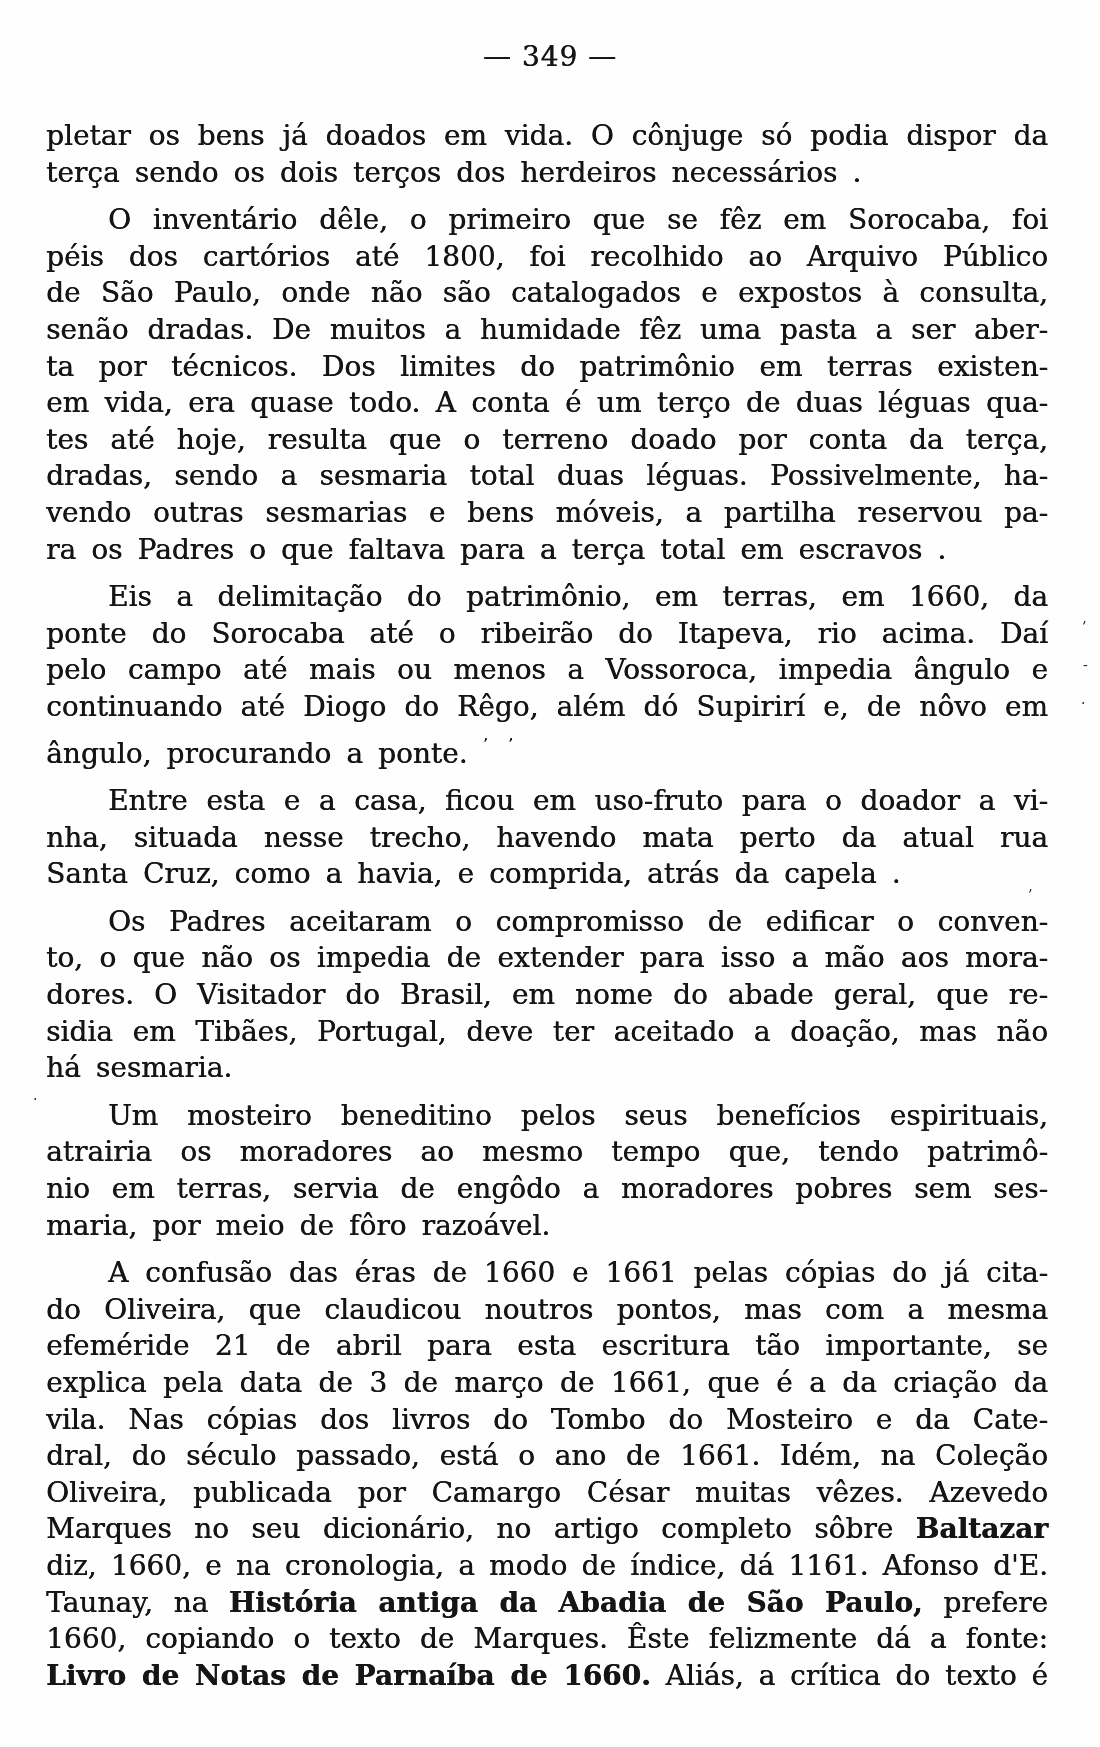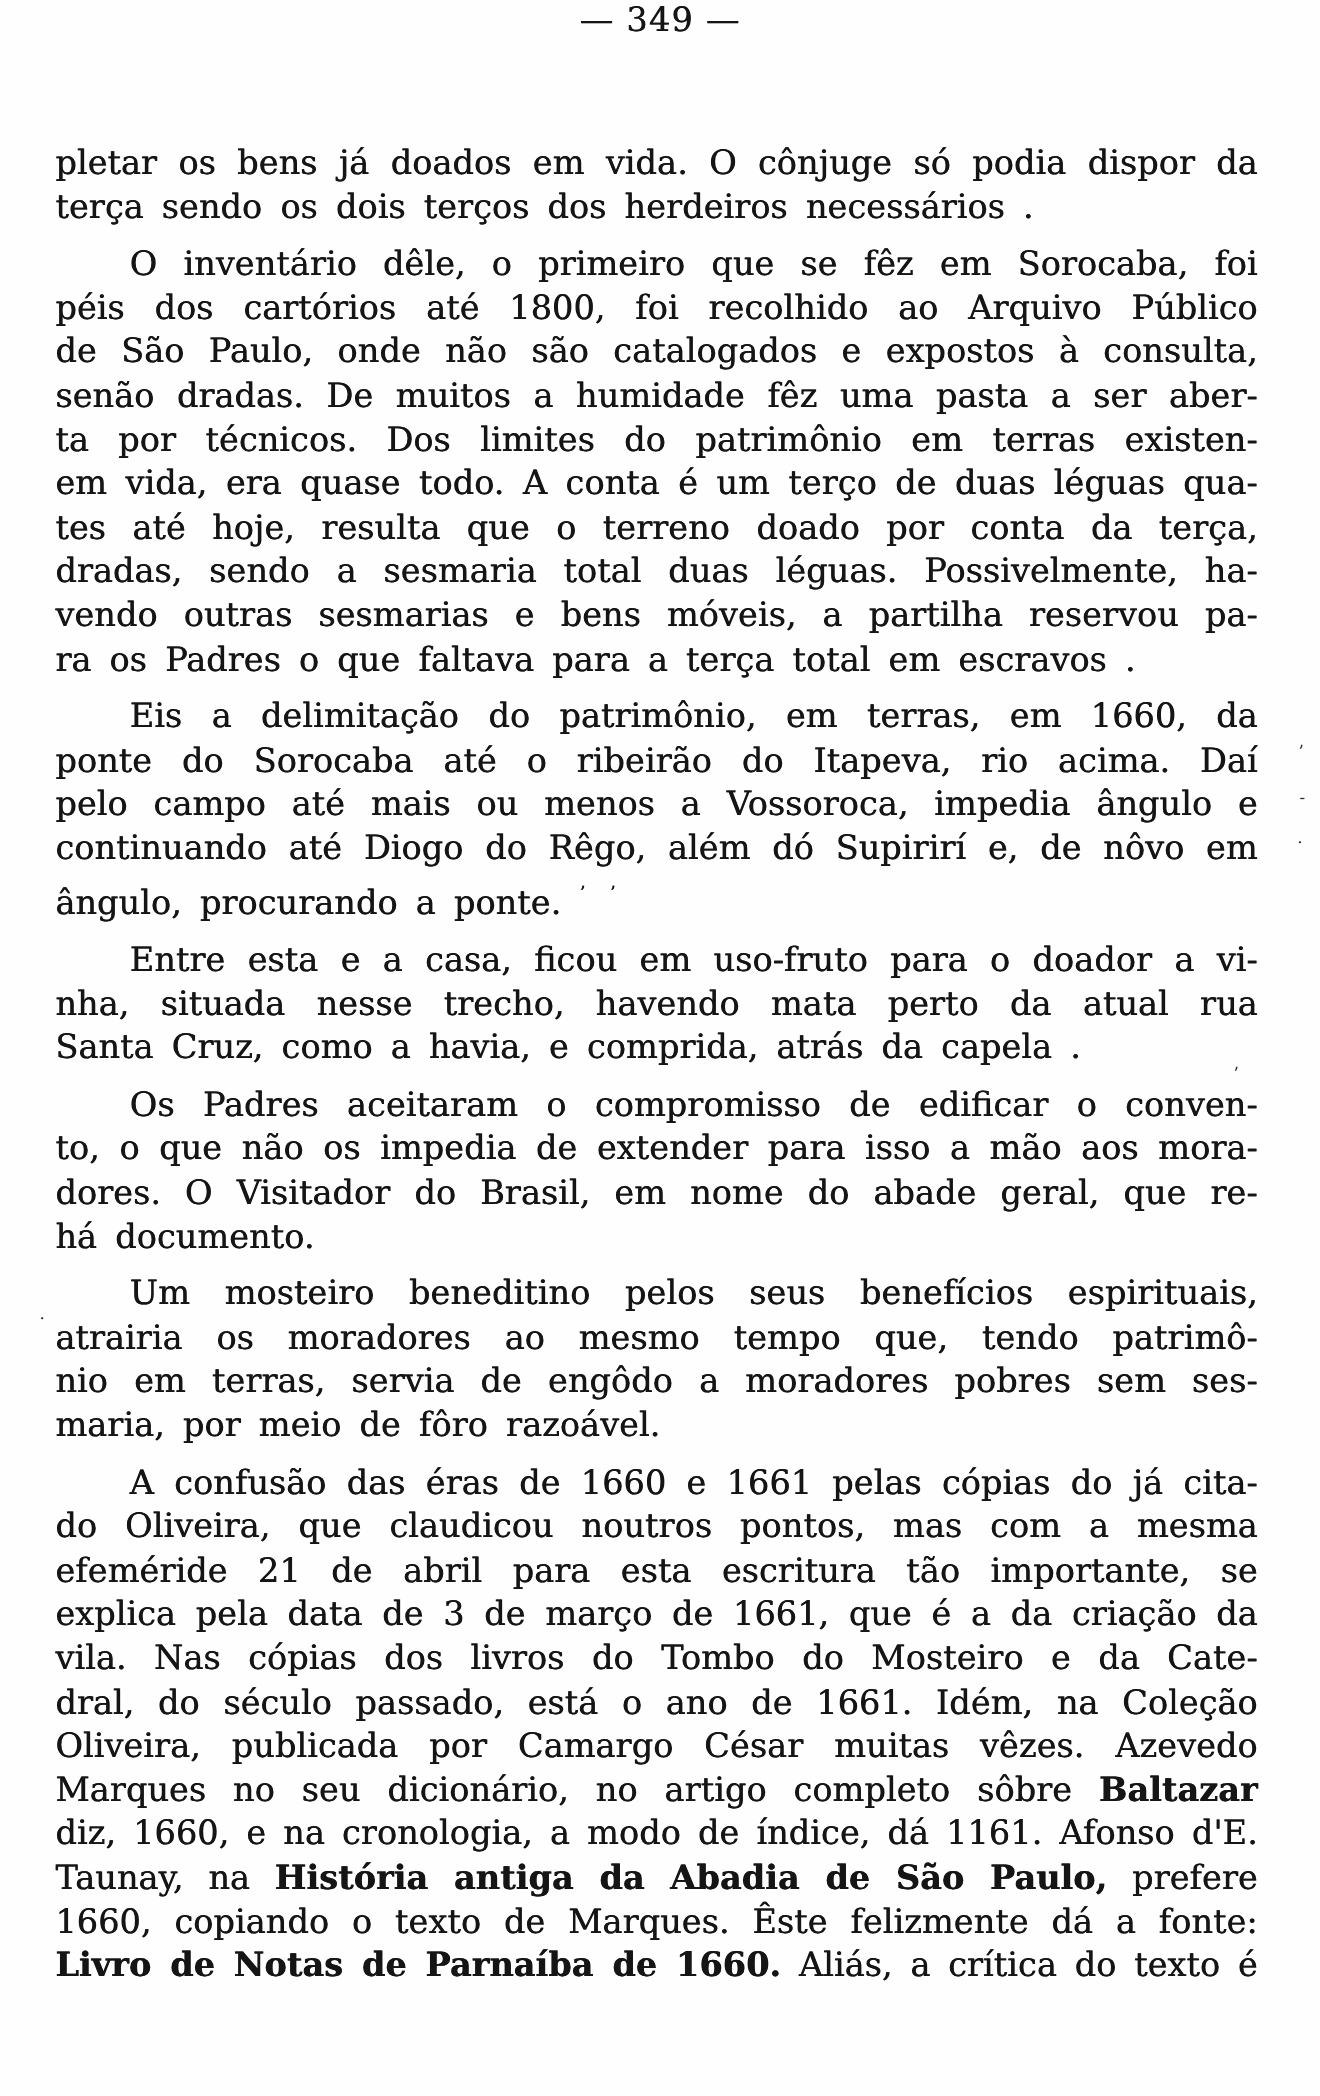--- a/index.html
+++ b/index.html
@@ -10,20 +10,21 @@
   .page {
     position: relative;
     width: 1100px;
     height: 1747px;
     background: #fefefe;
     color: #151515;
     font-family: "DejaVu Serif", "Liberation Serif", serif;
     overflow: hidden;
   }
   .pagenum {
+    padding-top: 40px;
     text-align: center;
     font-size: 28px;
     letter-spacing: 1px;
     text-shadow: 0.4px 0 0 currentColor;
   }
   .text-block {
     position: absolute;
     left: 46px;
     top: 118px;
     width: 1002px;
@@ -88,21 +89,22 @@
       </div>
       <div class="para indent">
         <div class="line"><span class="">Entre esta e a casa, ficou em uso-fruto para o doador a vi-</span></div>
         <div class="line"><span class="">nha, situada nesse trecho, havendo mata perto da atual rua</span></div>
         <div class="line endline"><span class="">Santa Cruz, como a havia, e comprida, atrás da capela .</span></div>
       </div>
       <div class="para indent">
         <div class="line"><span class="">Os Padres aceitaram o compromisso de edificar o conven-</span></div>
         <div class="line"><span class="">to, o que não os impedia de extender para isso a mão aos mora-</span></div>
         <div class="line"><span class="">dores. O Visitador do Brasil, em nome do abade geral, que re-</span></div>
-        <div class="line endline"><span class="">há documento.</span></div>
+        <div class="line"><span class="">sidia em Tibães, Portugal, deve ter aceitado a doação, mas não</span></div>
+        <div class="line endline"><span class="">há sesmaria.</span></div>
       </div>
       <div class="para indent">
         <div class="line"><span class="">Um mosteiro beneditino pelos seus benefícios espirituais,</span></div>
         <div class="line"><span class="">atrairia os moradores ao mesmo tempo que, tendo patrimô-</span></div>
         <div class="line"><span class="">nio em terras, servia de engôdo a moradores pobres sem ses-</span></div>
         <div class="line endline"><span class="">maria, por meio de fôro razoável.</span></div>
       </div>
       <div class="para indent">
         <div class="line"><span class="">A confusão das éras de 1660 e 1661 pelas cópias do já cita-</span></div>
         <div class="line"><span class="">do Oliveira, que claudicou noutros pontos, mas com a mesma</span></div>

